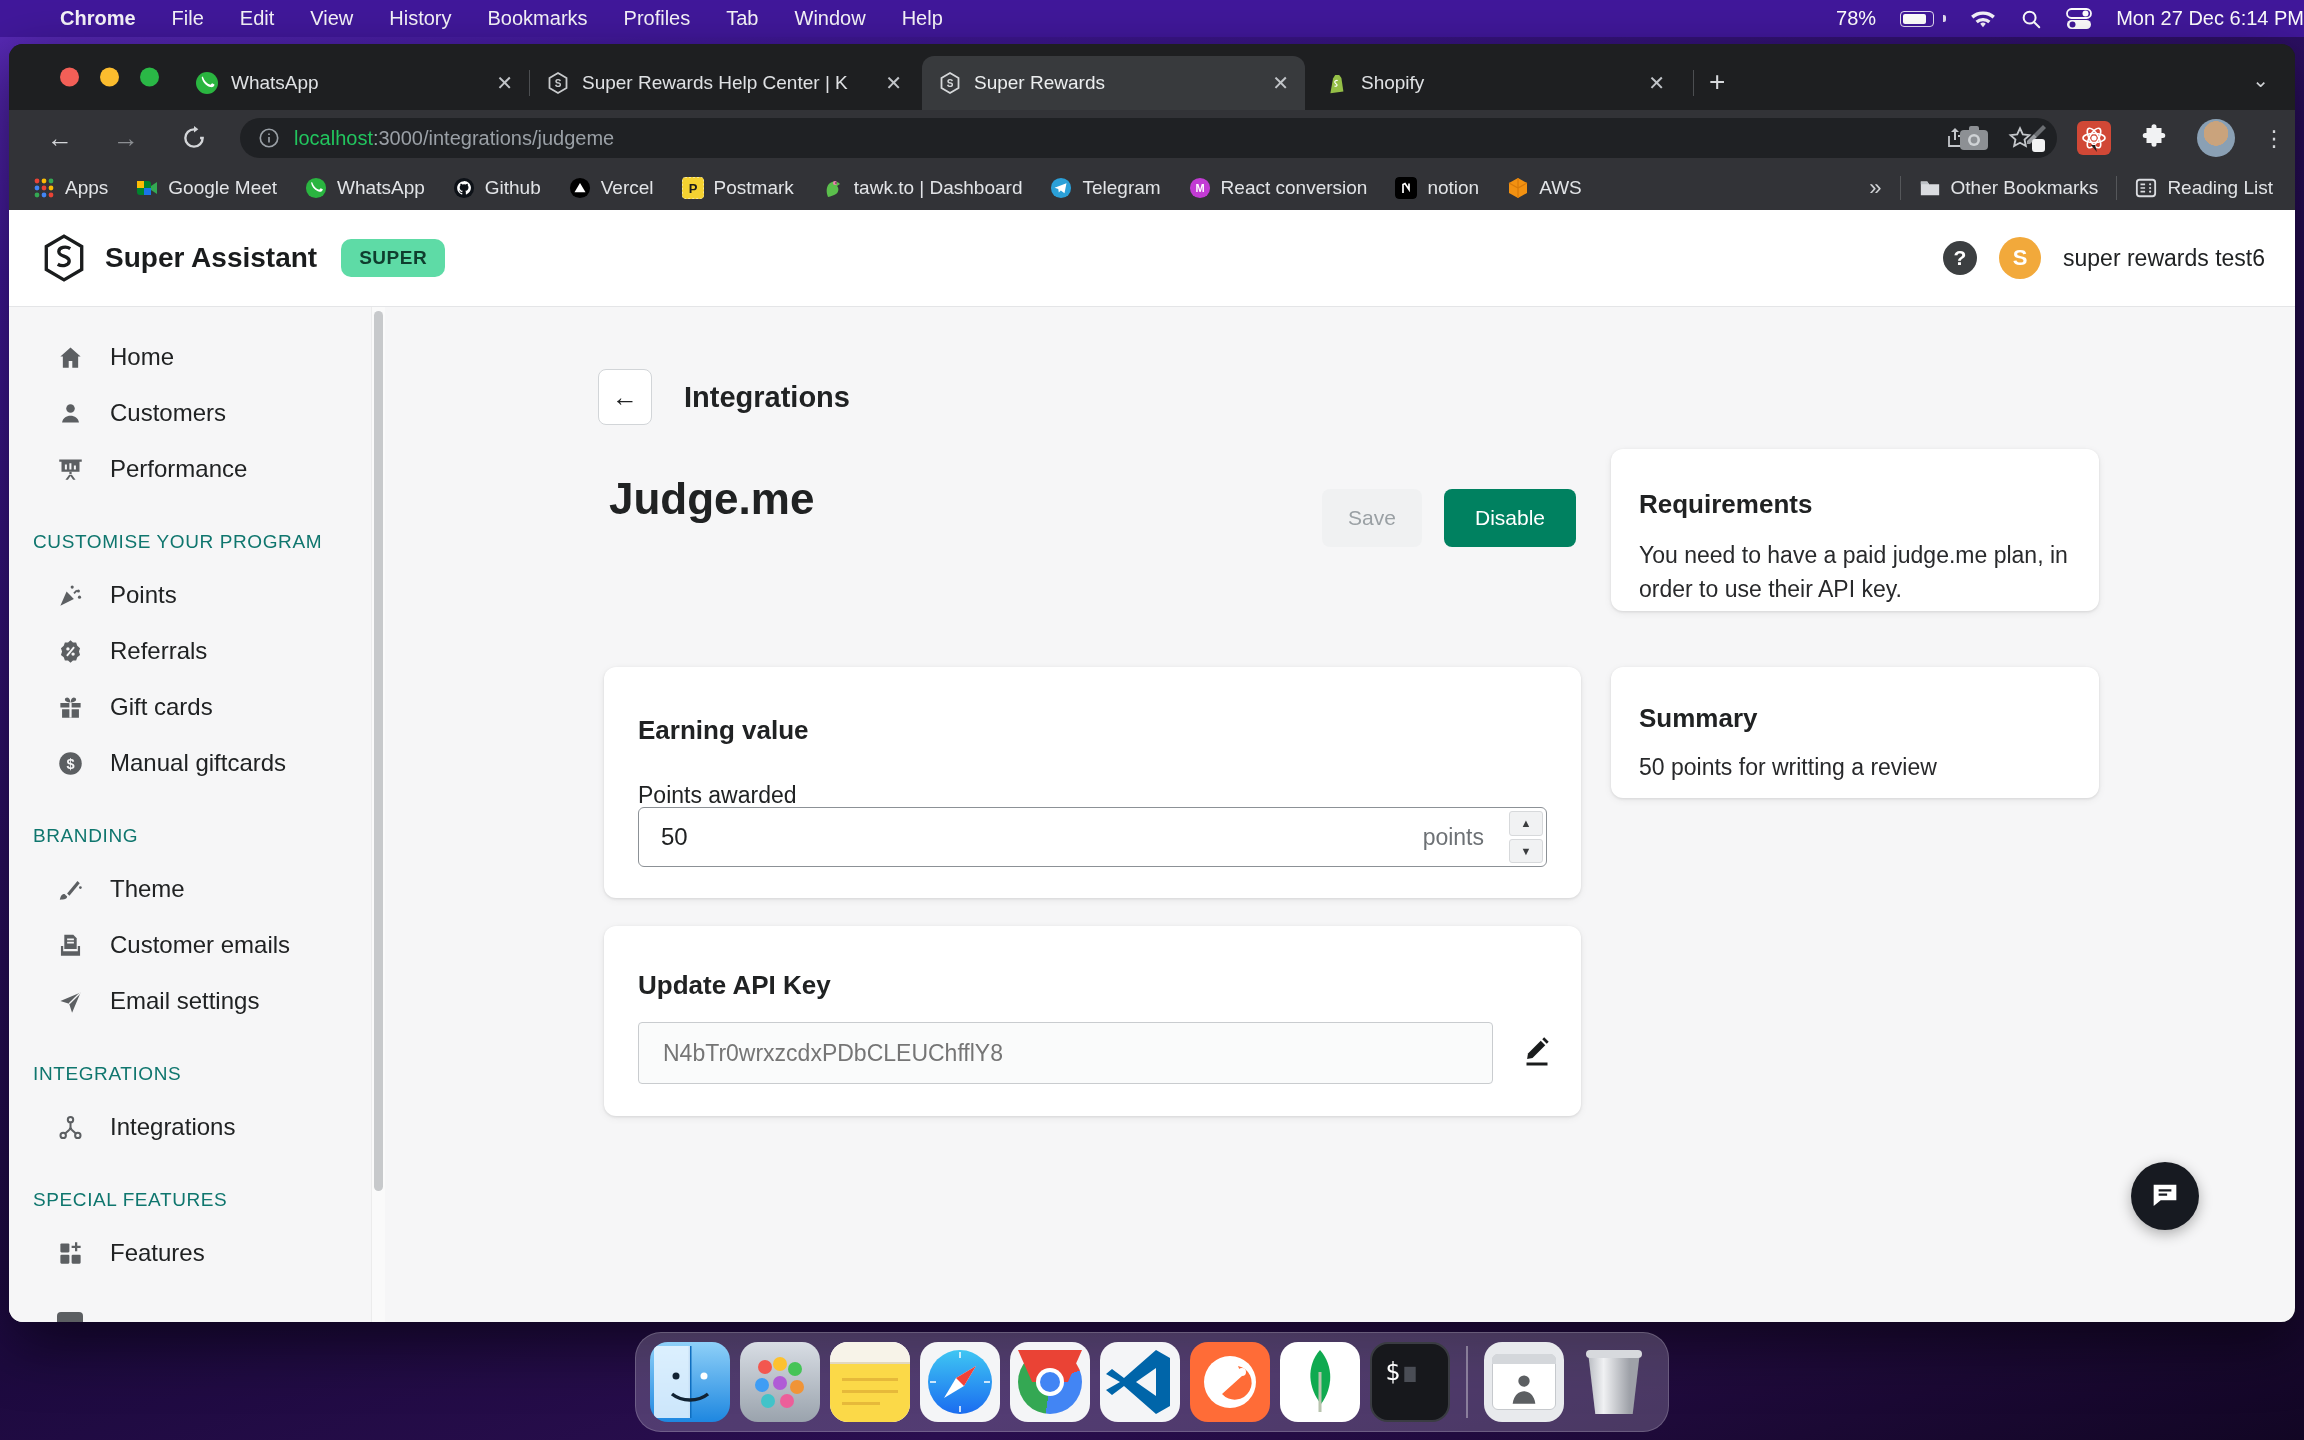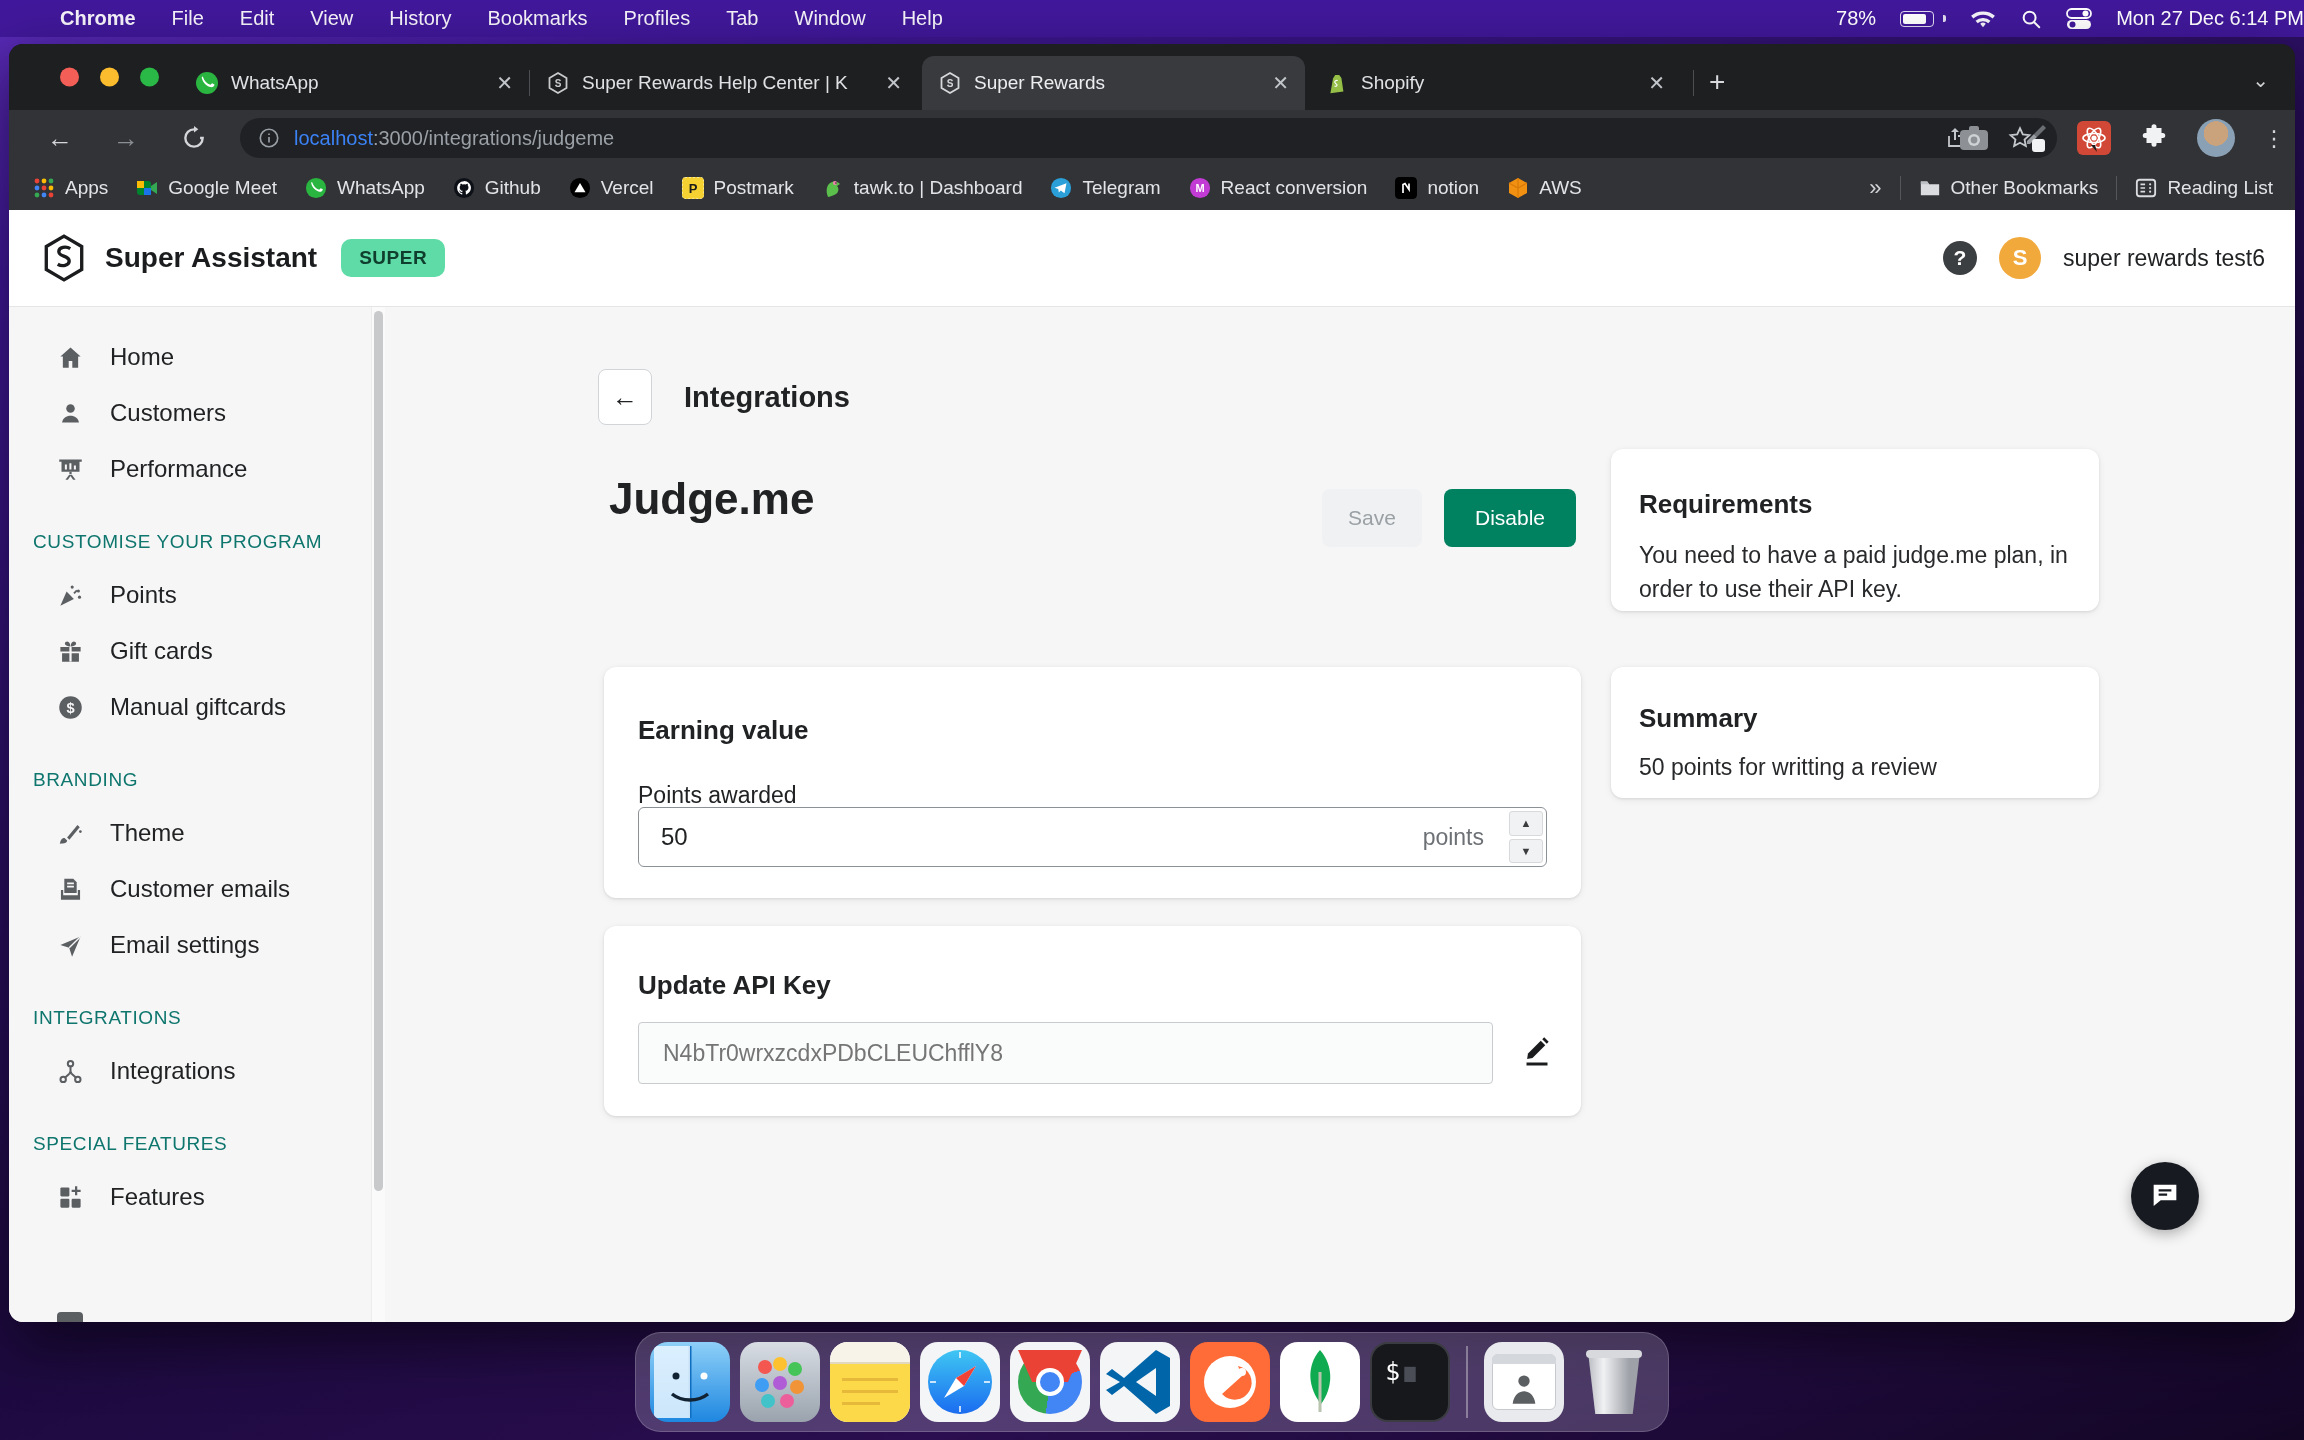--- a/index.html
+++ b/index.html
@@ -33,21 +33,21 @@
   .tab .x { margin-left:14px; color:#c2c5c9; font-size:20px; flex:0 0 auto; }
   .tab.active { background:#383a3d; border-radius:12px 12px 0 0; color:#eceeef; }
   .tabdiv { position:absolute; top:26px; width:1px; height:26px; background:#4c4e51; }
   .newtab { position:absolute; top:22px; left:1700px; color:#d7d9dc; font-size:28px; font-weight:300; }
   .tab-chevron { position:absolute; top:24px; right:26px; color:#cfd1d4; font-size:20px; }
 
   .toolbar { position:absolute; top:66px; left:0; right:0; height:56px; background:#323337; display:flex; align-items:center; }
   .navic { color:#d3d5d8; font-size:26px; position:absolute; top:50%; transform:translateY(-50%); }
   .omnibox { position:absolute; left:231px; right:238px; top:8px; height:40px; background:#1f2124; border-radius:20px;
     display:flex; align-items:center; color:#9aa0a6; font-size:20px; padding:0 18px; }
-  .omnibox .host { color:#3b82f6; }
+  .omnibox .host { color:#22c55e; }
   .omni-right { margin-left:auto; display:flex; align-items:center; gap:40px; padding-right:6px; color:#c3c6ca; }
   .toolbar-right { position:absolute; right:10px; top:0; height:56px; display:flex; align-items:center; gap:28px; }
   .avatar-photo { width:38px; height:38px; border-radius:50%; background:radial-gradient(circle at 50% 38%,#caa37c 0 40%,#8aa0b4 41% 100%); }
   .dots3 { color:#d3d5d8; font-size:22px; letter-spacing:0; line-height:7px; text-align:center; }
 
   .bookbar { position:absolute; top:122px; left:0; right:0; height:44px; background:#323337; display:flex; align-items:center;
     color:#e2e4e7; font-size:19px; padding-left:24px; }
   .bm { display:flex; align-items:center; gap:10px; margin-right:28px; white-space:nowrap; }
   .bmi { width:22px; height:22px; border-radius:4px; display:flex; align-items:center; justify-content:center; font-size:13px; font-weight:bold; flex:0 0 auto; }
   .book-right { margin-left:auto; display:flex; align-items:center; gap:18px; padding-right:22px; }
@@ -415,20 +415,29 @@
             <path d="M3 21l5.5-12.5L15 15z" fill="#5c5f62"></path>
             <circle cx="13.5" cy="4.5" r="1.4" fill="#5c5f62"></circle>
             <circle cx="19" cy="8" r="1.4" fill="#5c5f62"></circle>
             <circle cx="20" cy="13.5" r="1.4" fill="#5c5f62"></circle>
             <path d="M14.5 9.5l2.6-2.6 1.2 1.2-2.6 2.6z" fill="#5c5f62"></path>
           </svg>
         <span class="slabel">Points</span>
       </div>
       <div class="sitem">
         <svg class="sicon" viewBox="0 0 24 24">
+            <path d="M12 2l2.2 2H17l1 2.8L20.5 9l-1 3 1 3L18 17.2 17 20h-2.8L12 22l-2.2-2H7l-1-2.8L3.5 15l1-3-1-3L6 6.8 7 4h2.8z" fill="#5c5f62"></path>
+            <circle cx="9.7" cy="9.7" r="1.5" fill="#f6f6f7"></circle>
+            <circle cx="14.3" cy="14.3" r="1.5" fill="#f6f6f7"></circle>
+            <path d="M8.8 15.8l6.4-7.6" stroke="#f6f6f7" stroke-width="1.7"></path>
+          </svg>
+        <span class="slabel">Referrals</span>
+      </div>
+      <div class="sitem">
+        <svg class="sicon" viewBox="0 0 24 24">
             <path d="M3 8h18v4H3zM4.5 13.5h15V21h-15z" fill="#5c5f62"></path>
             <path d="M11 8h2v13h-2z" fill="#f6f6f7"></path>
             <path d="M11.8 7.5C9 7.5 7 6.4 7 4.9 7 3.8 8 3 9.1 3c1.8 0 2.7 2 2.7 4.5zm.4 0c2.8 0 4.8-1.1 4.8-2.6C17 3.8 16 3 14.9 3c-1.8 0-2.7 2-2.7 4.5z" fill="#5c5f62"></path>
           </svg>
         <span class="slabel">Gift cards</span>
       </div>
       <div class="sitem">
         <svg class="sicon" viewBox="0 0 24 24">
             <circle cx="12" cy="12" r="10" fill="#5c5f62"></circle>
             <text x="12" y="17" font-size="13" font-weight="bold" text-anchor="middle" fill="#f6f6f7">$</text>

